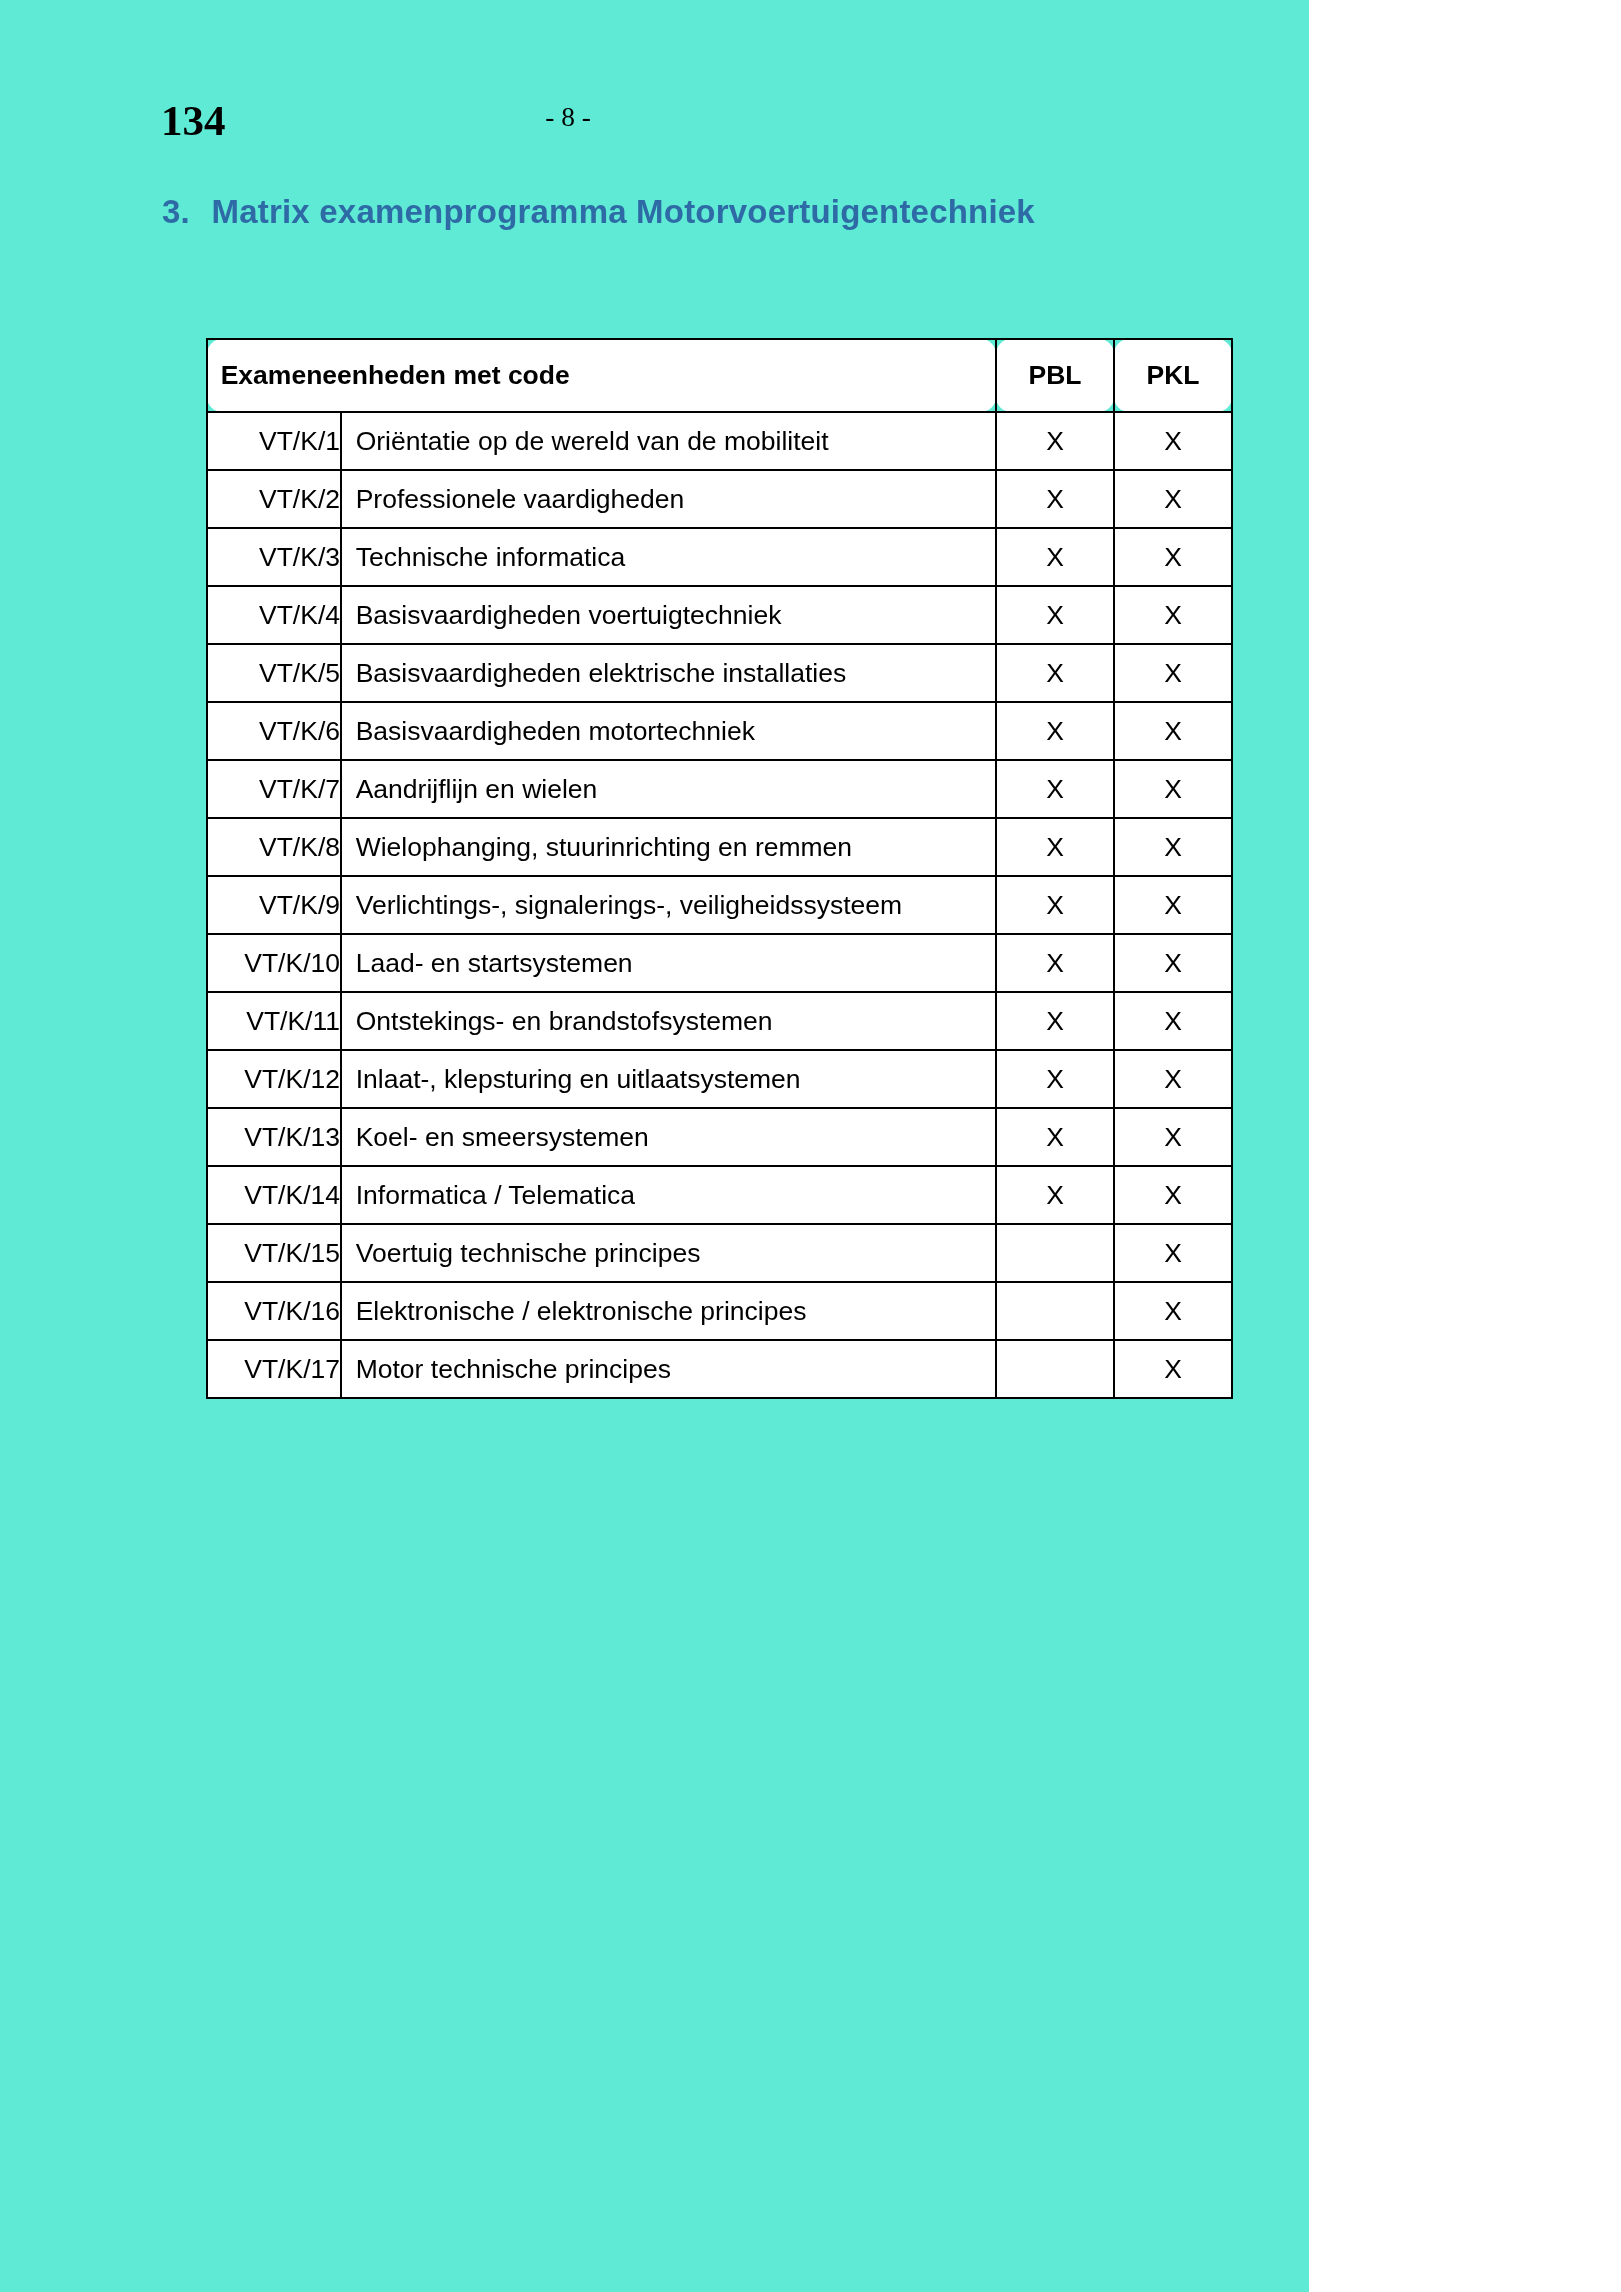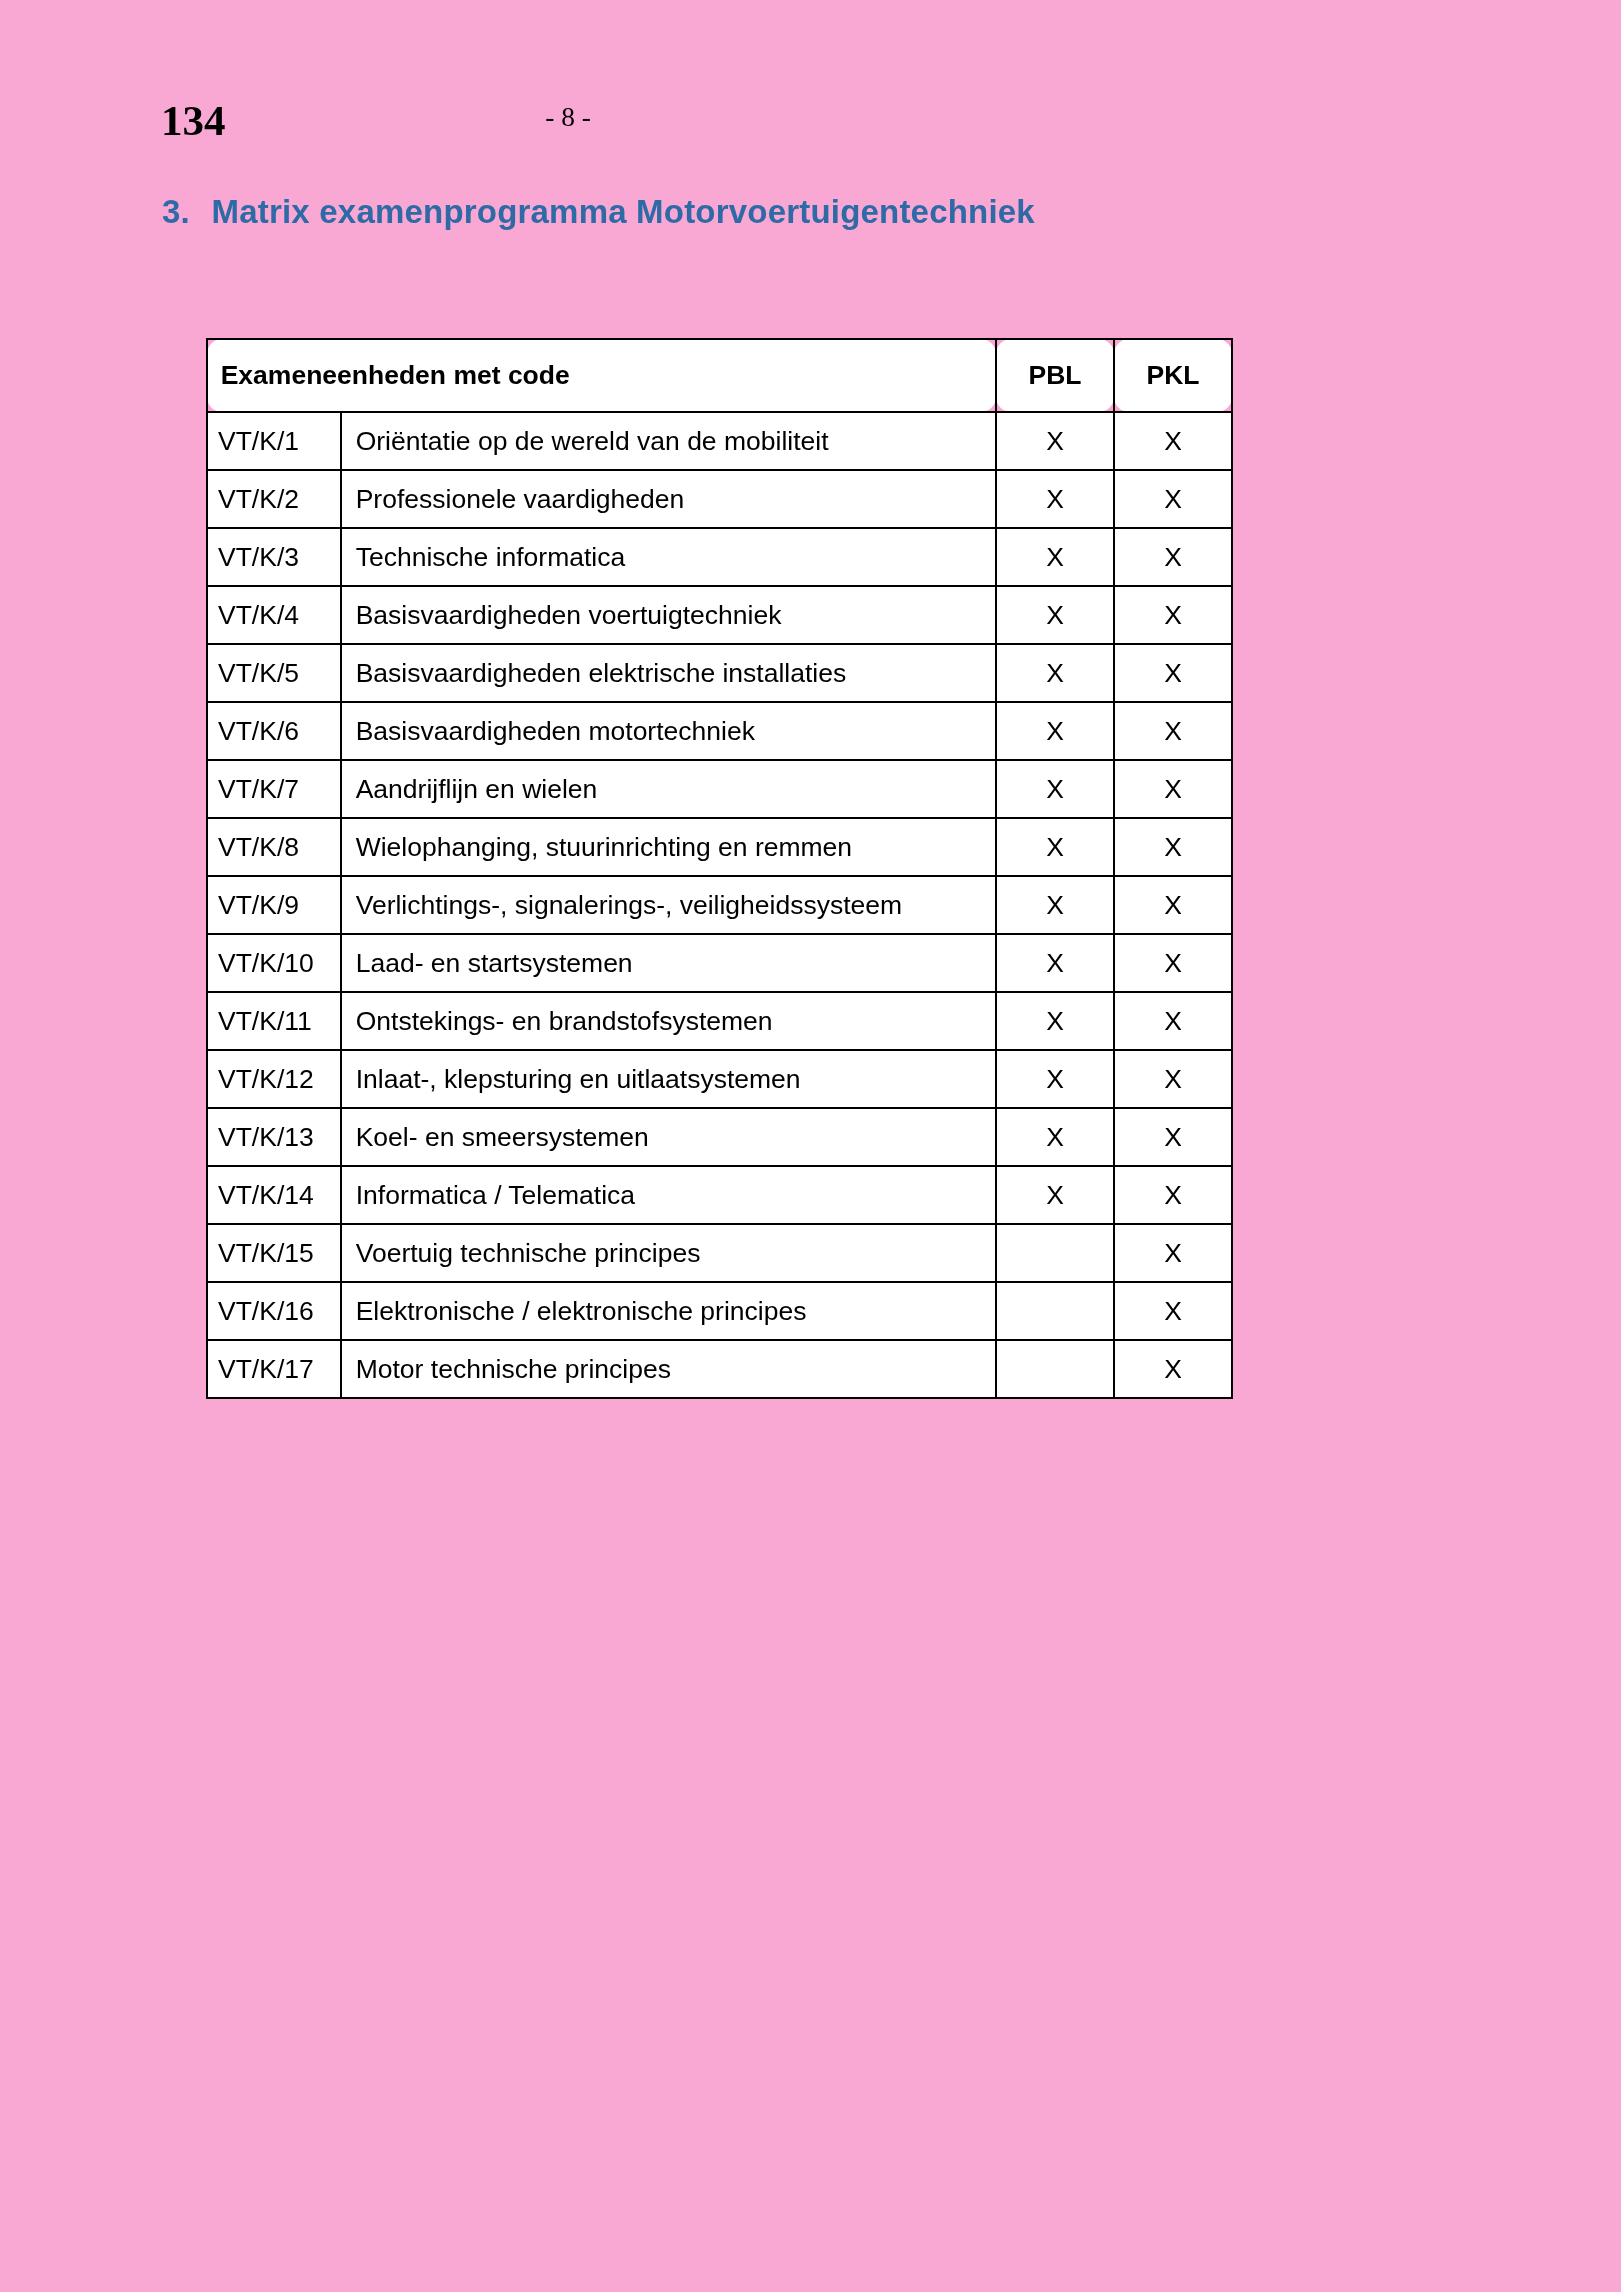--- a/index.html
+++ b/index.html
@@ -1,20 +1,20 @@
 <!DOCTYPE html>
 <html><head>
 <meta charset="utf-8">
 <style>
   html, body { margin: 0; padding: 0; background: #ffffff; }
   .page {
     position: relative;
-    width: 1621px;
+    width: 1309px;
     height: 2293px;
-    background: #f9a8d4;
+    background: #5eead4;
     overflow: hidden;
     color: #0a0a0a;
   }
 
   
   .page-number {
     position: absolute;
     left: 161px;
     top: 96px;
     font-family: "Liberation Serif", serif;
@@ -74,21 +74,21 @@
     font-weight: bold;
     border-radius: 15px;
   }
   table.exam-table thead th.h-title {
     text-align: left;
     padding-left: 12.7px;
   }
   table.exam-table thead th.h-mark { text-align: center; margin-top: 8px; }
 
   table.exam-table tbody td { height: 56px; }
-  table.exam-table tbody td.code  { text-align: left; padding-left: 10px; }
+  table.exam-table tbody td.code  { text-align: right; padding-left: 16px; }
   table.exam-table tbody td.title { text-align: left; padding-left: 13.7px; margin-top: 18px; }
   table.exam-table tbody td.mark  { text-align: center; }
 </style>
 </head>
 <body>
 
 <div class="page">
 
   <div class="page-number">134</div>
 

